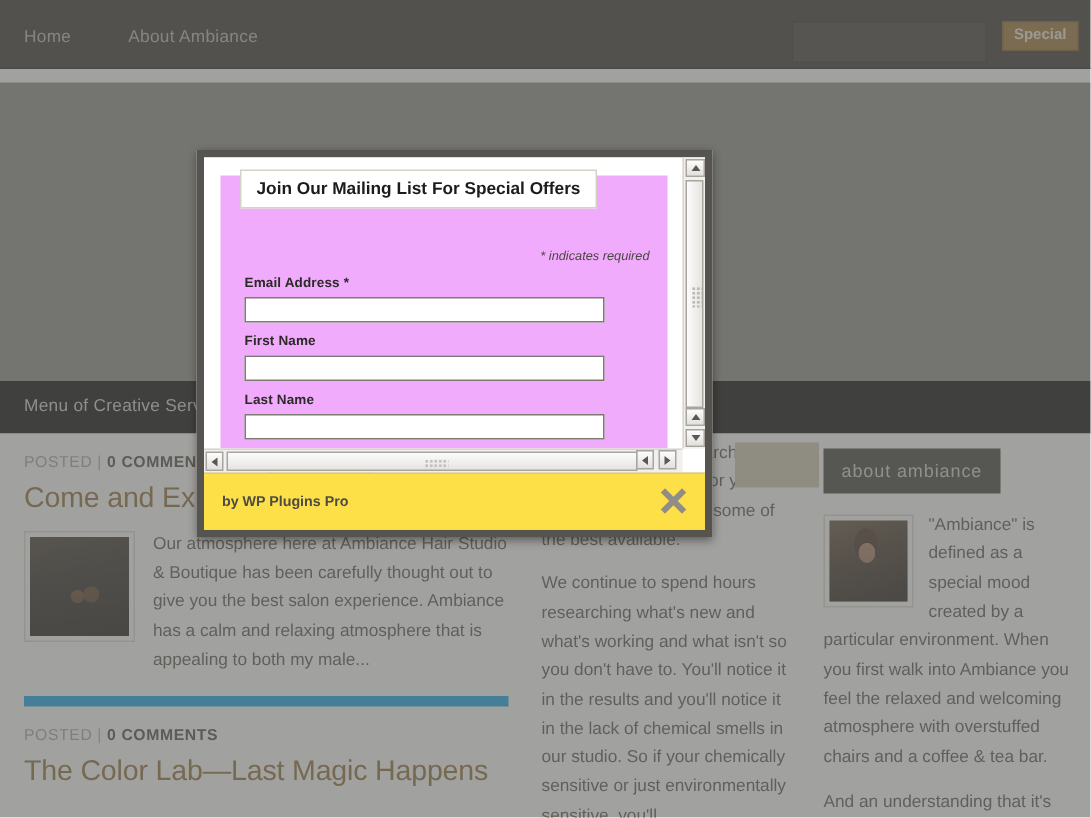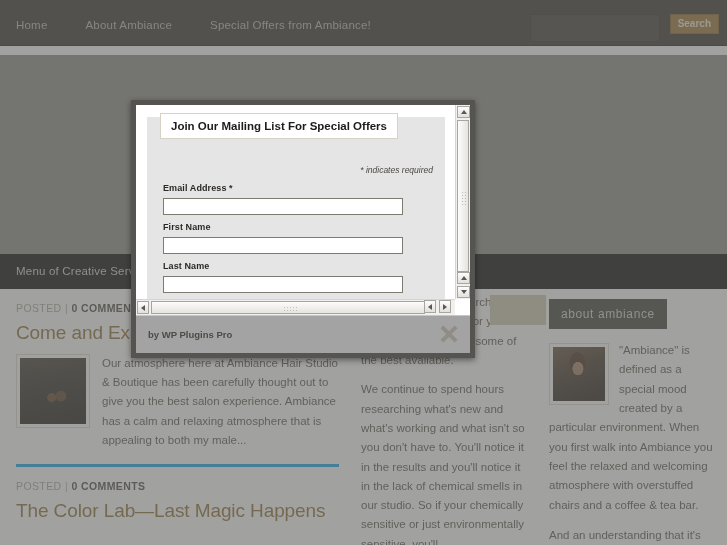--- a/index.html
+++ b/index.html
@@ -57,21 +57,21 @@
   }
 
   
   .content { position: absolute; left: 0; top: 289px; width: 727px; height: 256px; background: #fff; }
 
   .col-left  { position: absolute; left: 0px;   top: 0; width: 355px; padding: 0 16px; }
   .col-mid   { position: absolute; left: 355px; top: 0; width: 180px; padding: 0 6px; }
   .col-right { position: absolute; left: 535px; top: 0; width: 192px; padding: 0 14px; }
 
   .post { padding-top: 13px; }
-  .post + .post { border-top: 3px solid #0ea5e9; margin-top: 14px; }
+  .post + .post { border-top: 7px solid #0ea5e9; margin-top: 14px; }
   .meta { font-size: 10.5px; letter-spacing: .4px; margin-bottom: 8px; }
   .meta .posted { color: #a8a49c; }
   .meta .sep { color: #b5b1a9; }
   .meta .comments { color: #4a4740; font-weight: bold; }
   .post-title {
     font-size: 19px; font-weight: normal; color: #8c6e33;
     letter-spacing: -.1px; margin-bottom: 10px; line-height: 1.15;
   }
   .post-body { display: flex; gap: 12px; }
   .thumb {
@@ -133,21 +133,21 @@
     z-index: 60;
   }
   .modal-inner { position: relative; width: 100%; height: 100%; background: #fff; overflow: hidden; }
 
   .iframe-area {
     position: absolute; left: 0; top: 0; right: 0; bottom: 38px;
     background: #fff; overflow: hidden;
   }
   .form-panel {
     position: absolute; left: 11px; top: 12px; right: 25px; bottom: 16px;
-    background: #e5e5e5;
+    background: #f0abfc;
   }
   .form-title {
     position: absolute; left: 24px; top: 8px;
     background: #ffffff; border: 1px solid #d6d2c5;
     padding: 6px 10px; font-size: 11.5px; font-weight: bold; color: #1d1c1a;
     white-space: nowrap; z-index: 3; text-align: right;
   }
   .required-note {
     position: absolute; right: 12px; top: 48px;
     font-size: 8.5px; font-style: italic; color: #4a4740;
@@ -222,21 +222,21 @@
   .hcorner-btns .sbtn.a { left: 0; }
   .hcorner-btns .sbtn.b { left: 15px; }
   .arrow { position: absolute; left: 50%; top: 50%; width: 0; height: 0; }
   .arrow.up { transform: translate(-50%,-50%); border-left: 3px solid transparent; border-right: 3px solid transparent; border-bottom: 4px solid #5a5853; }
   .arrow.down { transform: translate(-50%,-50%); border-left: 3px solid transparent; border-right: 3px solid transparent; border-top: 4px solid #5a5853; }
   .arrow.left { transform: translate(-50%,-50%); border-top: 3px solid transparent; border-bottom: 3px solid transparent; border-right: 4px solid #5a5853; }
   .arrow.right { transform: translate(-50%,-50%); border-top: 3px solid transparent; border-bottom: 3px solid transparent; border-left: 4px solid #5a5853; }
 
   .modal-footer {
     position: absolute; left: 0; right: 0; bottom: 0; height: 38px;
-    background: #a3a3a3; border-top: 1px solid #c9c7c2;
+    background: #fde047; border-top: 1px solid #c9c7c2;
   }
   .modal-footer .credit {
     position: absolute; left: 12px; top: 13px;
     font-size: 9.5px; font-weight: bold; color: #4d4b46;
   }
   .close-x {
     position: absolute; right: 9px; top: 6px;
     width: 24px; height: 24px; cursor: pointer;
   }
   .close-x::before, .close-x::after {
@@ -250,25 +250,24 @@
 <body>
 
 <div id="root">
 
   <div id="page">
 
     <div class="topnav">
       <div class="navlinks">
         <a href="#">Home</a>
         <a href="#">About Ambiance</a>
-        <a href="#">Special Offers from Ambiance!</a>
       </div>
       <div class="search-wrap">
         <input class="search-input" type="text" placeholder="" style="">
-        <button class="search-btn">Search</button>
+        <button class="search-btn">Special</button>
       </div>
     </div>
 
     <div class="hero"></div>
 
     <div class="menustrip">
       <div class="label">Menu of Creative Services</div>
     </div>
 
     <div class="content">

